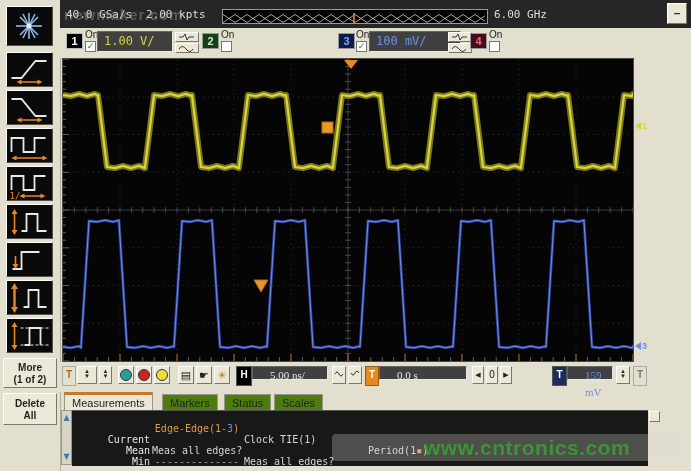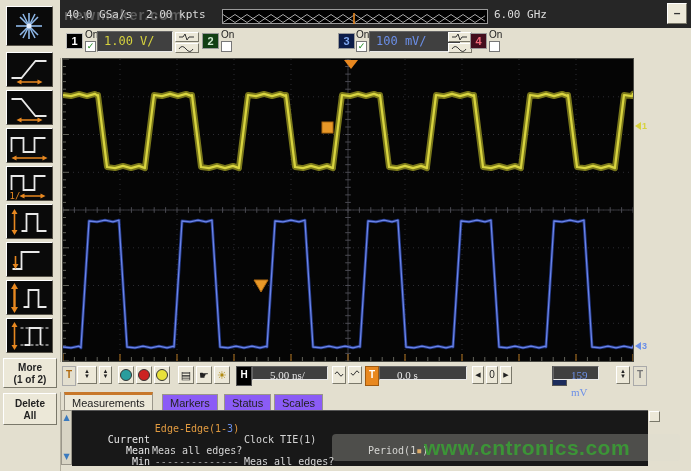--- a/index.html
+++ b/index.html
@@ -35,21 +35,21 @@
   .mk{position:absolute;display:flex;align-items:center;font:bold 9px "Liberation Sans",sans-serif;}
   .mk .tri{width:0;height:0;border-top:4px solid transparent;border-bottom:4px solid transparent;margin-right:1px;}
   
   .toolbar{position:absolute;left:60px;top:362px;width:631px;height:30px;background:#e3dfcf;}
   .tbtn{position:absolute;top:4px;height:18px;font:10px/16px "Liberation Sans",sans-serif;text-align:center;color:#222;}
   .tdisp{position:absolute;top:4px;height:14px;color:#e8e8e8;font-size:11px;line-height:17px;padding-left:17px;font-family:Liberation Serif, serif;}
   .circ{width:10px;height:10px;border-radius:50%;margin:2px auto 0;border:1px solid #333;}
   
   .tabs{position:absolute;left:62px;top:392px;width:570px;height:18px;}
   .tab{position:absolute;top:2px;height:16px;padding:2px 7px 0;font:11px "Liberation Sans",sans-serif;color:#222;
-       background:#8b5cf6;border:1px solid #9a968a;border-bottom:none;box-sizing:border-box;}
+       background:#4d7c0f;border:1px solid #9a968a;border-bottom:none;box-sizing:border-box;}
   .tab.active{top:0;height:18px;background:#ece8d8;border-top:3px solid #c8782a;z-index:2;}
   
   .scrollstrip{position:absolute;left:61px;top:410px;width:11px;height:55px;background:#d8d4c4;border:1px solid #9a968a;box-sizing:border-box;}
   .scrollstrip .ar{position:absolute;left:0;width:100%;text-align:center;font:8px/8px "DejaVu Sans",sans-serif;color:#3a7abf;}
   .mtable{position:absolute;left:72px;top:410px;width:576px;height:55px;background:#181818;border-top:1px solid #555;overflow:hidden;}
   .trow{position:absolute;left:0;width:576px;height:11px;font:10px/11px "DejaVu Sans Mono",monospace;color:#d4d4d4;white-space:pre;}
   .tlabel{position:absolute;left:0;width:78px;text-align:right;color:#e6e6e6;}
   .tc1{position:absolute;left:80px;width:90px;text-align:center;}
   .tc2{position:absolute;left:172px;width:92px;text-align:left;}
   .tc3{position:absolute;left:296px;}
@@ -468,21 +468,21 @@
     <div class="tbtn btn" style="left:288px;width:14px;">
       <svg width="10" height="9">
           <path d="M1,4 Q3,8 5,4 T9,4" fill="none" stroke="#333"></path>
         </svg></div>
     <div class="tbtn" style="left:305px;width:12px;background:#e88820;color:#fff;font-weight:bold;border:1px solid #a05a10;">T</div>
     <div class="tdisp disp" style="left:319px;width:88px;">0.0 s</div>
     <div class="tbtn btn" style="left:412px;width:12px;font-size:7px;">◀</div>
     <div class="tbtn btn" style="left:426px;width:12px;">0</div>
     <div class="tbtn btn" style="left:440px;width:12px;font-size:7px;">▶</div>
     <div class="tbtn" style="left:492px;width:13px;background:#1c2c5c;color:#fff;font-weight:bold;border:1px solid #555;">T</div>
-    <div class="tdisp disp" style="left:493px;width:46px;color:#6b8fe8;">159 mV</div>
+    <div class="tdisp disp" style="left:507px;width:46px;color:#6b8fe8;">159 mV</div>
     <div class="tbtn btn" style="left:556px;width:14px;">
         <div style="font-size:6px;line-height:5px;padding-top:2px;">▲<br>▼</div>
       </div>
     <div class="tbtn" style="left:573px;width:12px;border:1px solid #aaa;color:#777;font-weight:bold;">T</div>
   </div>
 
   <div class="tabs">
     <div class="tab active" style="left:2px;">Measurements</div>
     <div class="tab" style="left:100px;">Markers</div>
     <div class="tab" style="left:162px;">Status</div>

